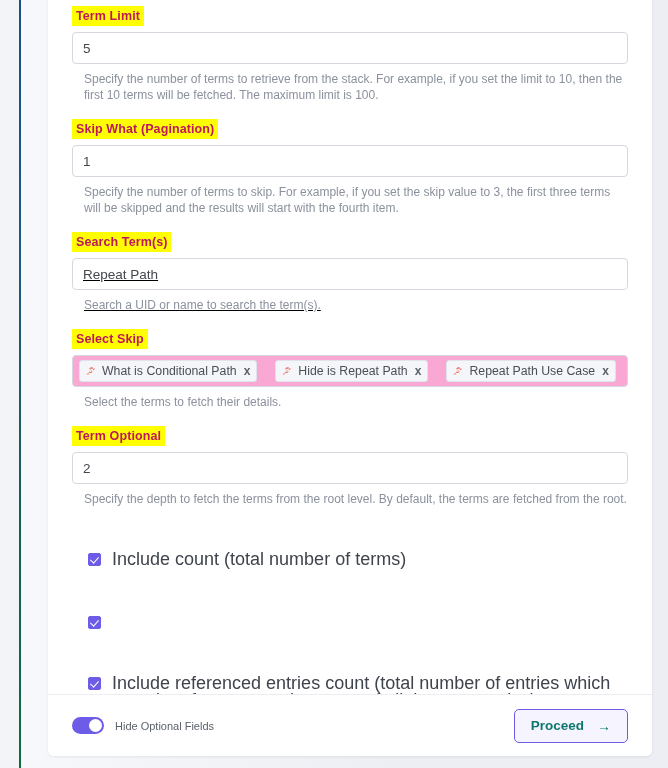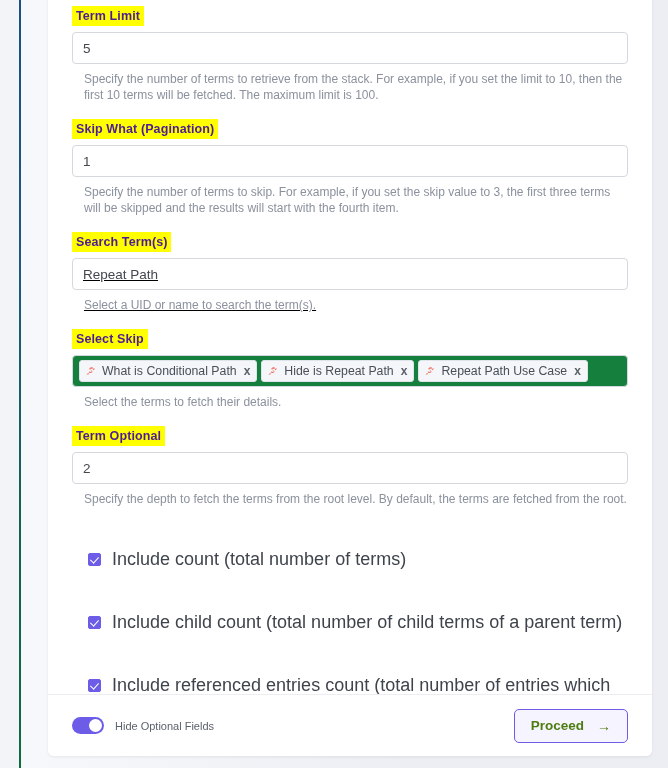--- a/index.html
+++ b/index.html
@@ -50,21 +50,21 @@
     bottom: 62px;
     padding: 14px 24px 0 24px;
   }
 
   
   .field { margin-bottom: 6px; }
 
   .field-label {
     display: inline-block;
     background: #ffff00;
-    color: #4c1d95;
+    color: #be185d;
     font-size: 12.5px;
     font-weight: 700;
     line-height: 16px;
     padding: 2px 4px 2px 4px;
     margin: 0 0 6px 0;
     letter-spacing: .1px;
   }
 
   .text-input {
     display: block;
@@ -89,25 +89,25 @@
     line-height: 16px;
     max-width: 574px;
   }
 
   
   .chips-box {
     width: 100%;
     min-height: 32px;
     border: 1px solid #d5d8de;
     border-radius: 4px;
-    background: #15803d;
+    background: #f9a8d4;
     padding: 4px 6px;
     display: flex;
     flex-wrap: wrap;
-    gap: 4px;
+    gap: 18px;
     align-items: center;
   }
   .chip {
     display: inline-flex;
     align-items: center;
     gap: 6px;
     background: #f4f6f9;
     border: 1px solid #dfe3ea;
     border-radius: 3px;
     padding: 2px 6px 2px 5px;
@@ -197,21 +197,21 @@
 
   .proceed-btn {
     display: inline-flex;
     align-items: center;
     gap: 13px;
     height: 34px;
     padding: 0 16px;
     border: 1px solid #6c5ce7;
     border-radius: 5px;
     background: #f6f5ff;
-    color: #4d7c0f;
+    color: #0f766e;
     font-family: "Liberation Sans", sans-serif;
     font-size: 13.5px;
     font-weight: 700;
     cursor: pointer;
   }
   .arrow-icon { font-size: 14px; line-height: 1; }
 
   .spacer-top { height: 4px; }
   .checks-block { margin-top: 44px; }
 </style>
@@ -235,21 +235,21 @@
 
     <div class="field" style="margin-top:16px;">
       <div class="field-label">Skip What (Pagination)</div>
       <input class="text-input" type="text" value="1" style="">
       <p class="help-text">Specify the number of terms to skip. For example, if you set the skip value to 3, the first three terms will be skipped and the results will start with the fourth item.</p>
     </div>
 
     <div class="field" style="margin-top:16px;text-decoration:underline;">
       <div class="field-label">Search Term(s)</div>
       <input class="text-input" type="text" value="Repeat Path" style="">
-      <p class="help-text">Select a UID or name to search the term(s).</p>
+      <p class="help-text">Search a UID or name to search the term(s).</p>
     </div>
 
     <div class="field" style="margin-top:16px;">
       <div class="field-label">Select Skip</div>
       <div class="chips-box">
 
         <span class="chip">
           <span class="chip-icon">
             <svg viewBox="0 0 12 12" width="11" height="11" aria-hidden="true">
               <path d="M8.6 1.6C7.4 1.1 5.8 1.3 5.1 2.2c-.8 1 .1 2 1.1 2.5.9.4 1.5.9 1 1.4-.5.5-1.7.4-2.6-.1l-.7 1.2c1.3.7 3.1.7 3.9-.3.8-1-.2-2-1.2-2.5-.8-.4-1.3-.8-.9-1.2.4-.4 1.5-.3 2.3.1z" fill="#ef6b5a"></path>
@@ -297,21 +297,20 @@
 
     <div class="checks-block">
 
       <div class="check-row">
         <span class="cbox on"></span>
         <span class="check-label">Include count (total number of terms)</span>
       </div>
 
       <div class="check-row">
         <span class="cbox on"></span>
-        <span class="check-label">Include child count (total number of child terms of a parent term)</span>
       </div>
 
       <div class="check-row" style="margin-bottom:40px;">
         <span class="cbox on"></span>
         <span class="check-label">Include referenced entries count (total number of entries which contain references to the terms of all the taxonomies)</span>
       </div>
 
       <div class="check-row">
         <span class="cbox on"></span>
         <span class="check-label">Display the order of the term(s) according to their placement within the taxonomy.</span>

